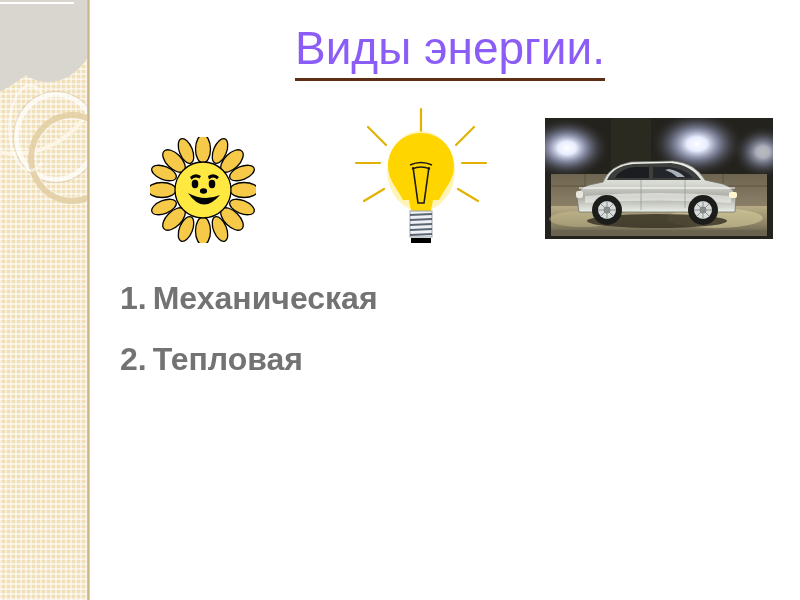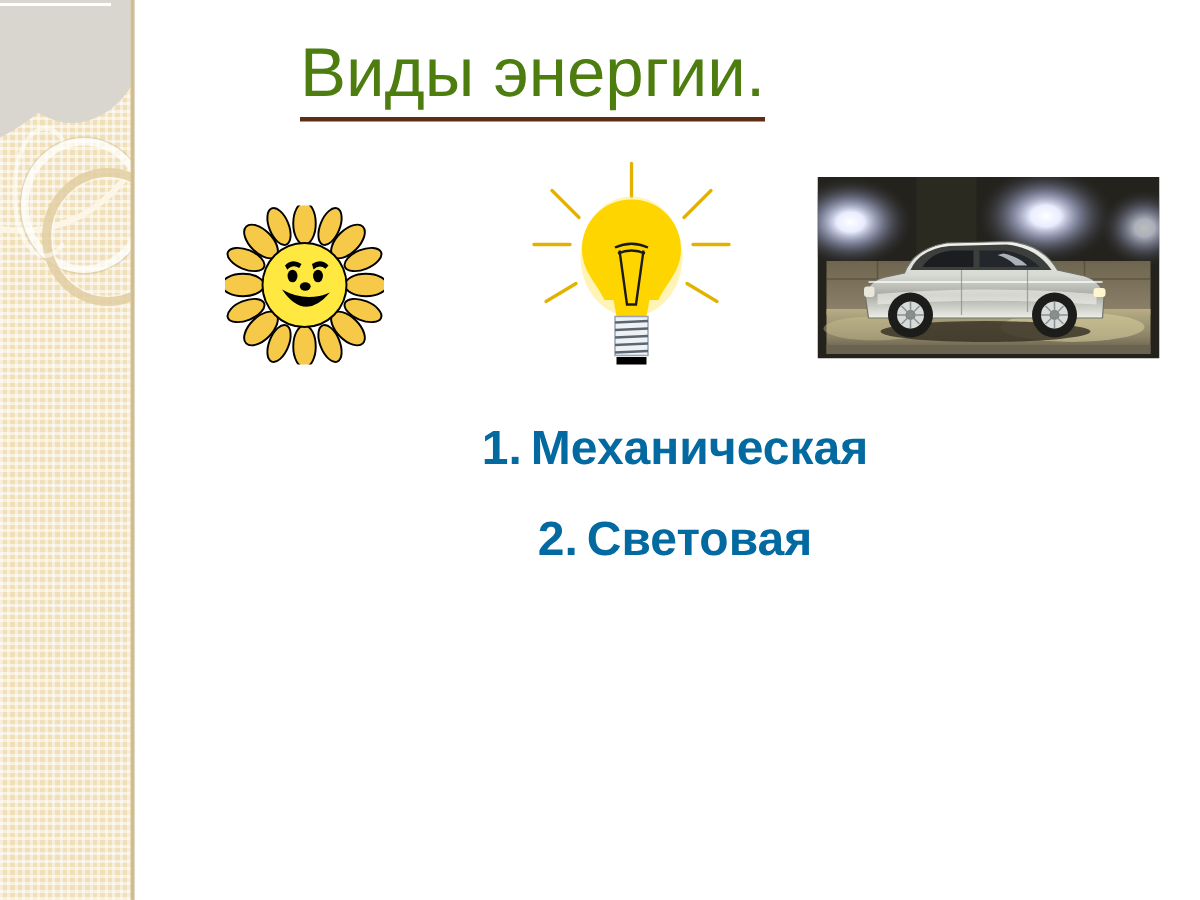--- a/index.html
+++ b/index.html
@@ -118,25 +118,25 @@
     border: 3px solid rgba(255,255,255,0.55);
     border-right-color: transparent;
   }
 
   
   #title {
     position: absolute;
     left: 200px;
     top: 22px;
     width: 500px;
-    text-align: left;
+    text-align: center;
     font-size: 46px;
     line-height: 52px;
     font-weight: 400;
-    color: #4d7c0f;
+    color: #8b5cf6;
     white-space: nowrap;
   }
   #title-text {
     border-bottom: 3px solid #5e2d16;
     padding-bottom: 4px;
     display: inline-block;
   }
 
   
   #illustrations {
@@ -159,24 +159,24 @@
     display: block;
     image-rendering: pixelated;
   }
 
   
   #energy-list {
     position: absolute;
     left: 120px;
     top: 282px;
     width: 660px;
-    text-align: center;
+    text-align: left;
     font-size: 32px;
     font-weight: bold;
-    color: #0369a1;
+    color: #737373;
     line-height: 32px;
   }
   .energy-item {
     white-space: nowrap;
     margin-bottom: 29px;
   }
   .energy-item:last-child { margin-bottom: 0; }
   .item-num { margin-right: 6px; }
 </style>
 </head>
@@ -384,17 +384,17 @@
       </svg>
     </div>
 
   </div>
 
   <div id="energy-list">
     <div class="energy-item">
       <span class="item-num">1.</span><span>Механическая</span>
     </div>
     <div class="energy-item">
-      <span class="item-num">2.</span><span>Световая</span>
+      <span class="item-num">2.</span><span>Тепловая</span>
     </div>
   </div>
 
 </div>
 
 </body></html>

